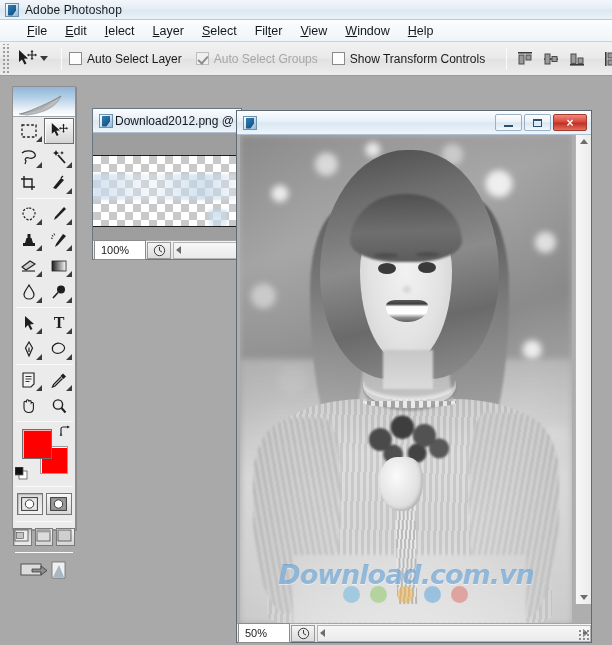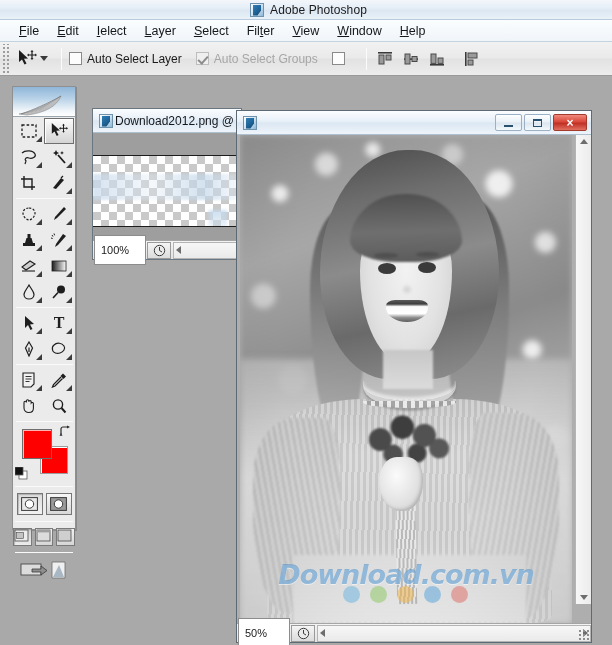--- a/index.html
+++ b/index.html
@@ -11,42 +11,42 @@
     overflow: hidden;
     -webkit-font-smoothing: antialiased;
   }
   #app { position: relative; width: 612px; height: 645px; background: #a9a9a9; }
 
   
   .titlebar {
     position: absolute; left: 0; top: 0; width: 612px; height: 20px;
     background: linear-gradient(180deg,#f3f7fb 0%, #e4edf6 45%, #dce7f2 55%, #eaf2f9 100%);
     border-bottom: 1px solid #b9cbdc;
-    display: flex; align-items: center; gap: 6px; padding-left: 5px; justify-content: center;
+    display: flex; align-items: center; gap: 6px; padding-left: 5px;
   }
   .ps-logo {
     width: 14px; height: 14px; position: relative; flex: 0 0 auto;
     background: linear-gradient(135deg,#ffffff 0%, #cfe2f2 50%, #8fb8d8 100%);
     border: 1px solid #6f92ad;
   }
   .ps-logo:after {
     content: ""; position: absolute; left: 2px; top: 1px; width: 8px; height: 11px;
     background: linear-gradient(140deg,#2f7fb8 0%, #1d5f91 60%, #123f63 100%);
     clip-path: polygon(0 0, 100% 0, 100% 55%, 55% 100%, 0 100%);
   }
   .titlebar .title {
     font-size: 12px; color: #1b1b1b; letter-spacing: .1px; white-space: nowrap;
   }
 
   
   .menubar {
     position: absolute; left: 0; top: 20px; width: 612px; height: 22px;
     background: linear-gradient(180deg,#fbfdfe 0%, #f0f5fa 100%);
     border-bottom: 1px solid #c4d3e0;
-    display: flex; align-items: center; padding-left: 10px;
+    display: flex; align-items: center; padding-left: 18px;
   }
   .menu-item {
     font-size: 12.5px; color: #14181c; padding: 2px 9px; white-space: nowrap; cursor: default;
   }
   .menu-item u { text-decoration: underline; text-underline-offset: 1px; }
 
   
   .optionsbar {
     position: absolute; left: 0; top: 42px; width: 612px; height: 34px;
     background: linear-gradient(180deg,#f2f2f2 0%, #eaeaea 48%, #e2e2e2 52%, #ededed 100%);
@@ -169,21 +169,21 @@
   .wbtn .mn { width: 9px; height: 2px; background: #28506f; margin-top: 6px; }
   .wbtn .mx { width: 9px; height: 8px; border: 1px solid #28506f; border-top-width: 2px; }
   .wbtn .xx { color: #fff; font-size: 12px; line-height: 10px; font-weight: bold; }
   .canvas-area { position: relative; overflow: hidden; background: #9e9e9e; }
   .doc-status {
     position: absolute; left: 0; bottom: 0; height: 19px; width: 100%;
     display: flex; align-items: center;
     background: linear-gradient(180deg,#f4f4f4,#e3e3e3); border-top: 1px solid #a5a5a5;
   }
   .zoomfield {
-    width: 52px; height: 30px; background: #fff; border: 1px solid #8c8c8c;
+    width: 52px; height: 20px; background: #fff; border: 1px solid #8c8c8c;
     font-size: 11px; color: #1a1a1a; display: flex; align-items: center; padding-left: 6px;
     margin: 0 1px;
   }
   .statusbtn {
     width: 24px; height: 17px; background: linear-gradient(180deg,#f5f5f5,#dcdcdc);
     border: 1px solid #9a9a9a; display: flex; align-items: center; justify-content: center;
   }
   .hscroll {
     flex: 1; height: 17px; margin-left: 2px;
     background: linear-gradient(180deg,#f7f7f7,#eaeaea); border: 1px solid #b4b4b4;
@@ -409,20 +409,21 @@
     <div class="ckrow">
       <span class="ckbox"></span>
       <span class="cklabel">Auto Select Layer</span>
     </div>
     <div class="ckrow">
       <span class="ckbox disabled checked"></span>
       <span class="cklabel dim">Auto Select Groups</span>
     </div>
     <div class="ckrow">
       <span class="ckbox"></span>
+      <span class="cklabel">Show Transform Controls</span>
     </div>
 
     <div class="vsep"></div>
     <div class="alignset">
       <div class="align-btn">
         <svg viewBox="0 0 22 22">
           <rect x="4" y="4" width="14" height="1.6" fill="#3a3a3a"></rect>
           <rect x="5" y="7" width="5" height="9" fill="#9a9a9a" stroke="#4a4a4a"></rect>
           <rect x="12" y="7" width="5" height="5" fill="#9a9a9a" stroke="#4a4a4a"></rect>
         </svg>

